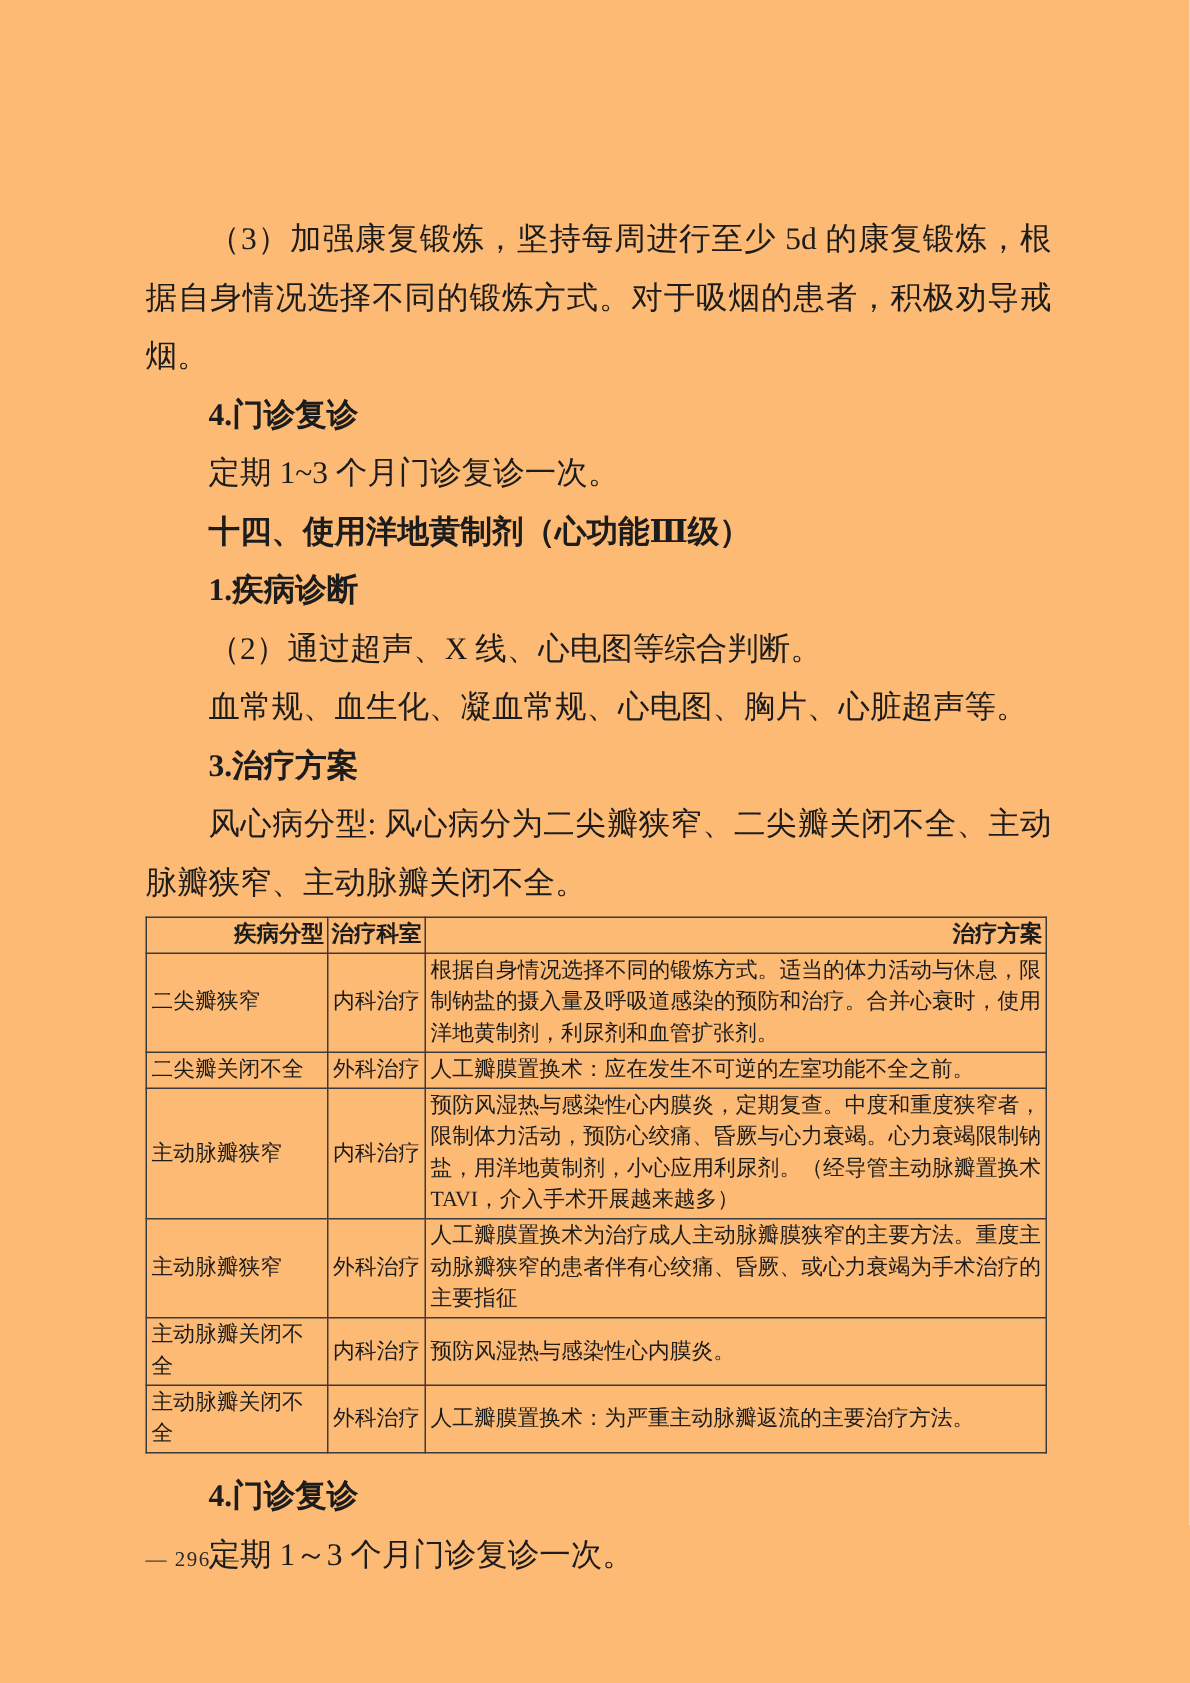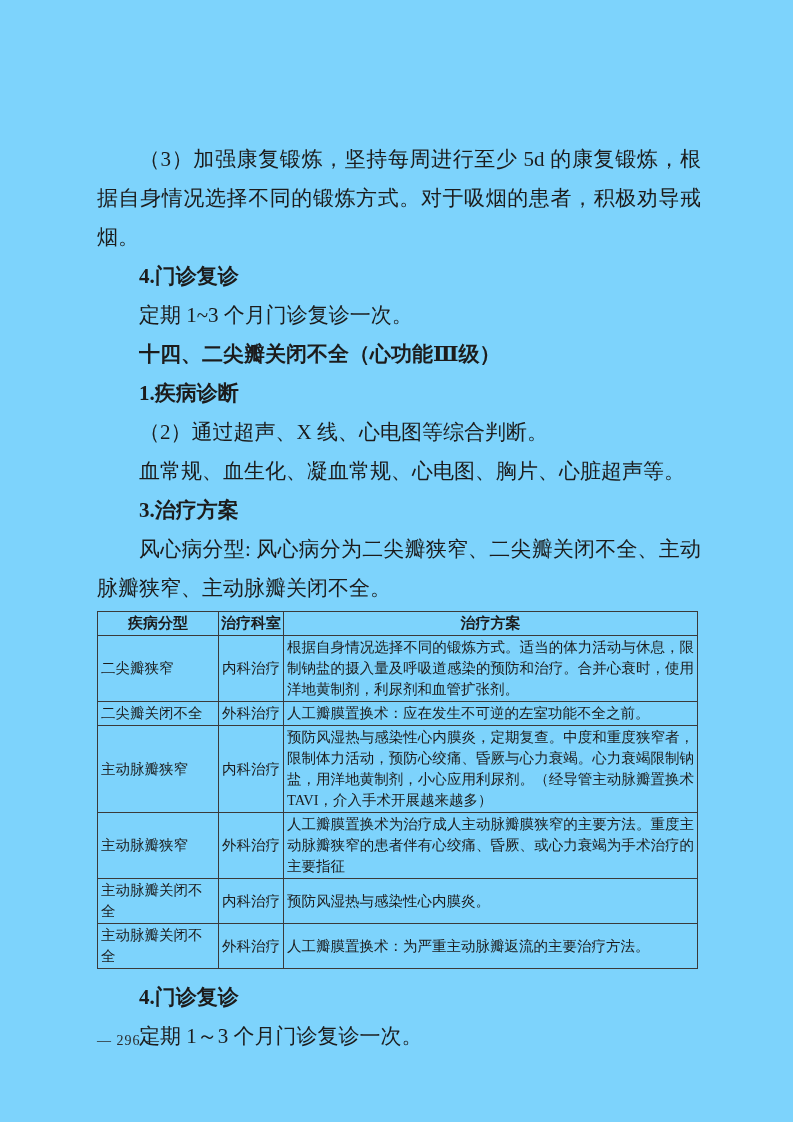--- a/index.html
+++ b/index.html
@@ -5,21 +5,21 @@
   html, body {
     margin: 0;
     padding: 0;
     background: #e8e8e8;
   }
   .page {
     position: relative;
     width: 793px;
     height: 1122px;
     margin: 0 auto;
-    background: #7dd3fc;
+    background: #fdba74;
     font-family: "Liberation Serif", "DejaVu Serif", serif;
     color: #1c1c1c;
     overflow: hidden;
   }
   .content {
     position: absolute;
     left: 97px;
     top: 140px;
     width: 604px;
   }
@@ -45,21 +45,21 @@
   table.treatment th,
   table.treatment td {
     border: 1px solid #3a3a3a;
     font-size: 14.5px;
     line-height: 21px;
     vertical-align: middle;
     padding: 1px 3px;
   }
   table.treatment th {
     font-weight: bold;
-    text-align: center;
+    text-align: right;
     font-size: 15px;
     padding: 1px 2px;
   }
   col.c-type  { width: 121px; }
   col.c-dept  { width: 65px;  }
   col.c-plan  { width: 414px; }
   td.cell-type, td.cell-dept { text-align: left; }
   td.cell-plan {
     text-align: justify;
     text-justify: inter-ideograph;
@@ -83,21 +83,21 @@
 
 <div class="page">
   <div class="content">
 
     <p class="body-line indent">（3）加强康复锻炼，坚持每周进行至少 5d 的康复锻炼，根据自身情况选择不同的锻炼方式。对于吸烟的患者，积极劝导戒烟。</p>
 
     <p class="body-line indent bold">4.门诊复诊</p>
 
     <p class="body-line indent">定期 1~3 个月门诊复诊一次。</p>
 
-    <p class="body-line indent bold">十四、二尖瓣关闭不全（心功能Ⅲ级）</p>
+    <p class="body-line indent bold">十四、使用洋地黄制剂（心功能Ⅲ级）</p>
 
     <p class="body-line indent bold">1.疾病诊断</p>
 
 
     <p class="body-line indent">（2）通过超声、X 线、心电图等综合判断。</p>
 
 
     <p class="body-line indent">血常规、血生化、凝血常规、心电图、胸片、心脏超声等。</p>
 
     <p class="body-line indent bold">3.治疗方案</p>

